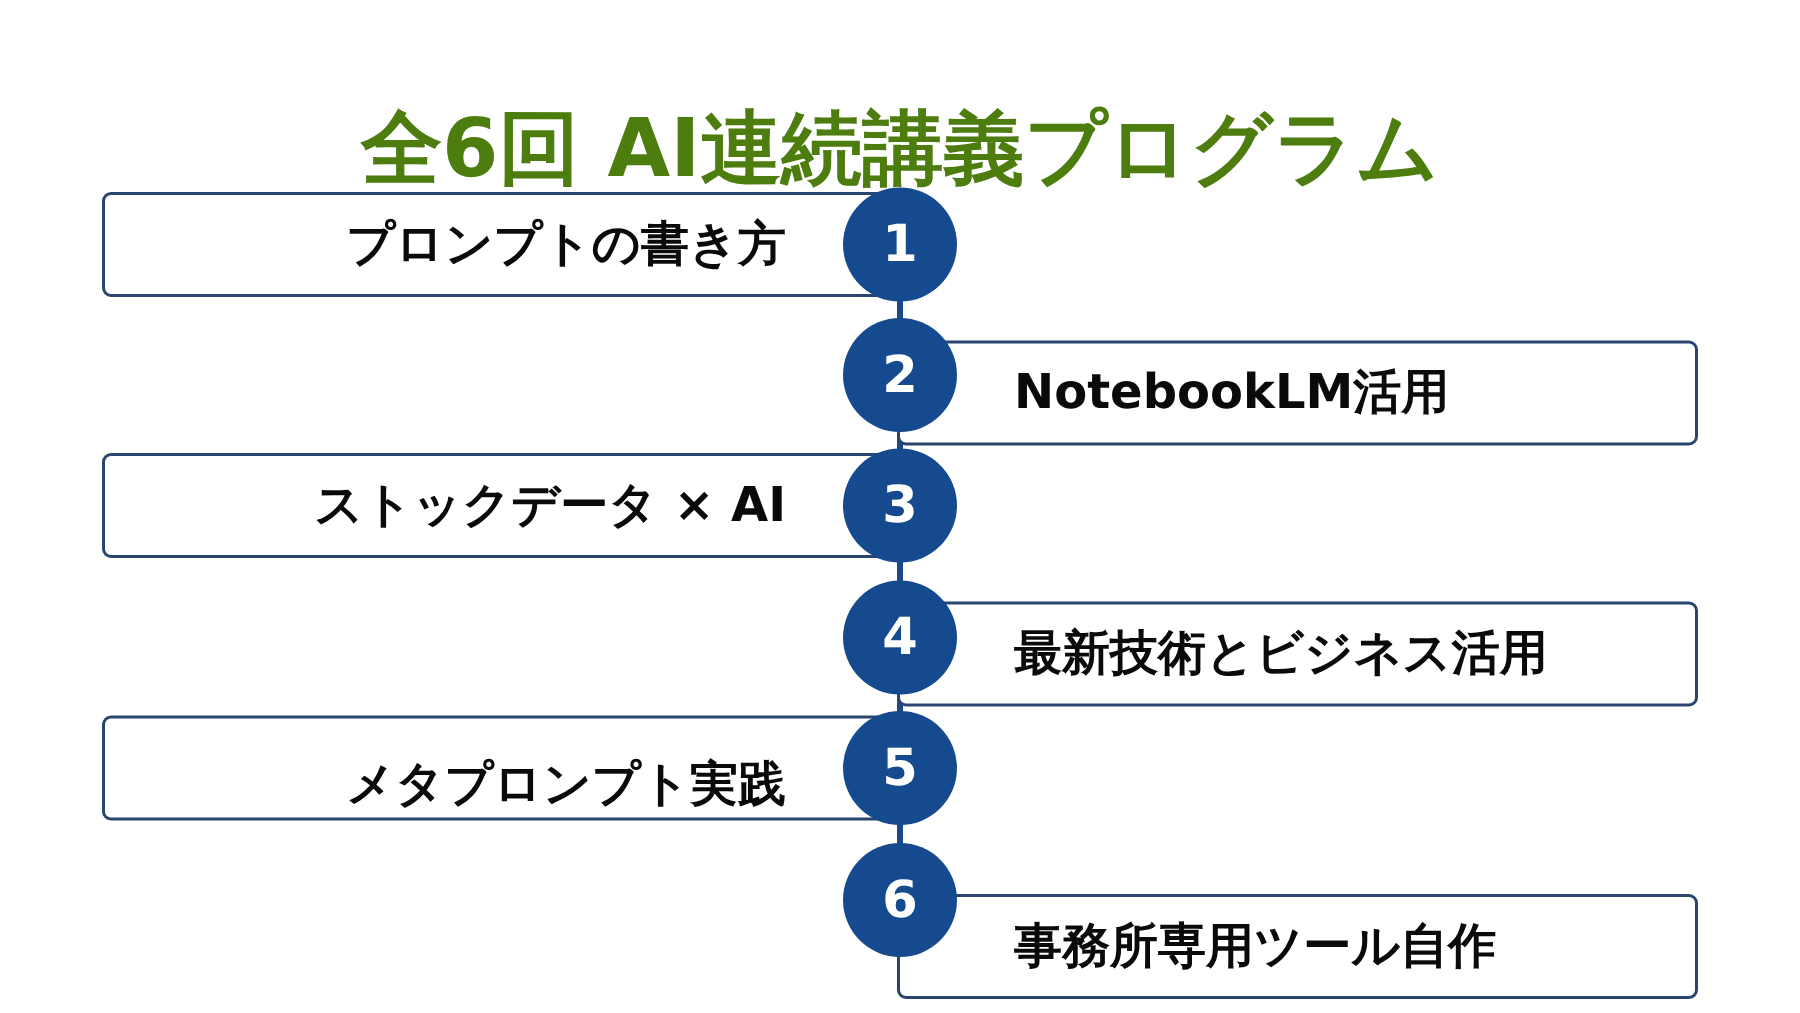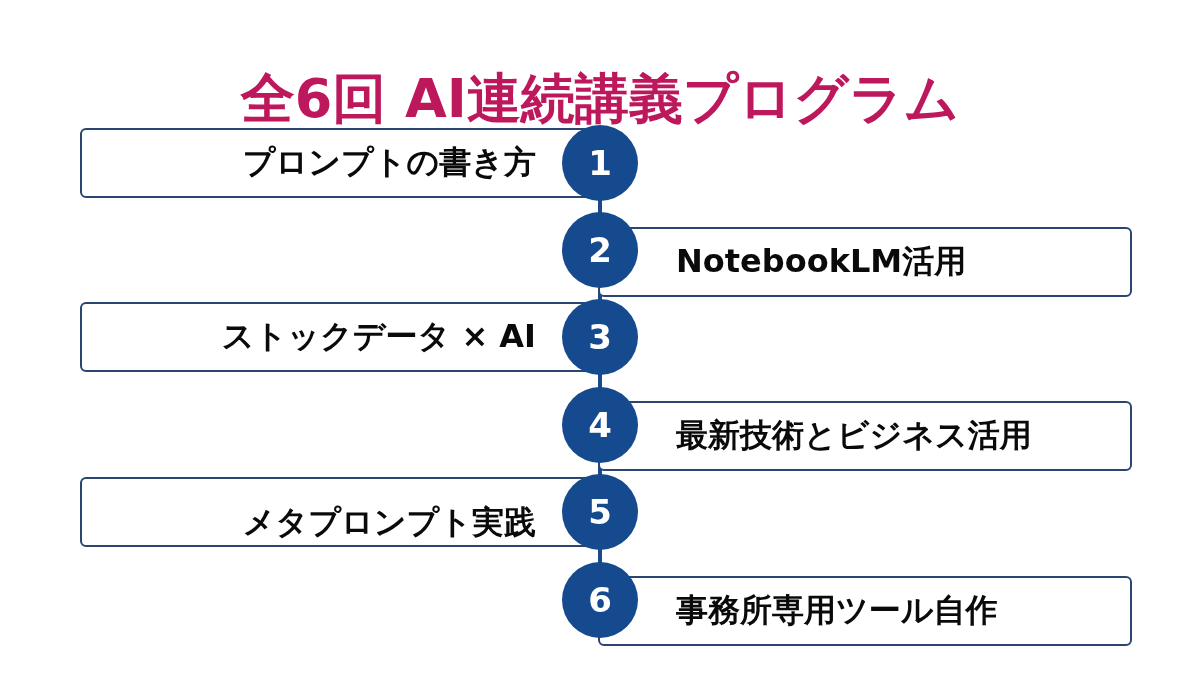--- a/index.html
+++ b/index.html
@@ -15,21 +15,21 @@
       font-family: "DejaVu Sans", "Liberation Sans", sans-serif;
     }
     .title {
       position: absolute;
       left: 0;
       top: 28px;
       width: 1200px;
       text-align: center;
       font-size: 54px;
       font-weight: bold;
-      color: #be185d;
+      color: #4d7c0f;
       letter-spacing: 0px;
       line-height: 70px;
     }
     .timeline-line {
       position: absolute;
       left: 598px;
       top: 163px;
       width: 4px;
       height: 437px;
       background: #1a4a8a;
@@ -38,21 +38,21 @@
       position: absolute;
       height: 70px;
       border: 2px solid #2a4670;
       border-radius: 6px;
       background: #ffffff;
       box-sizing: border-box;
       display: flex;
       align-items: center;
     }
     .step-box.left {
-      left: 80px;
+      left: 68px;
       width: 534px;
       justify-content: flex-end;
       padding-right: 76px;
       padding-left: 28px;
     }
     .step-box.right {
       left: 598px;
       width: 534px;
       justify-content: flex-start;
       padding-left: 76px;
@@ -106,16 +106,16 @@
 <div class="step-box right" style="top:389px;">
   <span class="step-label">最新技術とビジネス活用</span>
 </div>
 <div class="step-circle" style="top:387px;">4</div>
 
 <div class="step-box left" style="top:477px;align-items:flex-end;">
   <span class="step-label">メタプロンプト実践</span>
 </div>
 <div class="step-circle" style="top:474px;">5</div>
 
-<div class="step-box right" style="top:564px;font-family:Liberation Mono, monospace;">
+<div class="step-box right" style="top:584px;font-family:Liberation Mono, monospace;">
   <span class="step-label">事務所専用ツール自作</span>
 </div>
 <div class="step-circle" style="top:562px;">6</div>
 
 </body></html>

